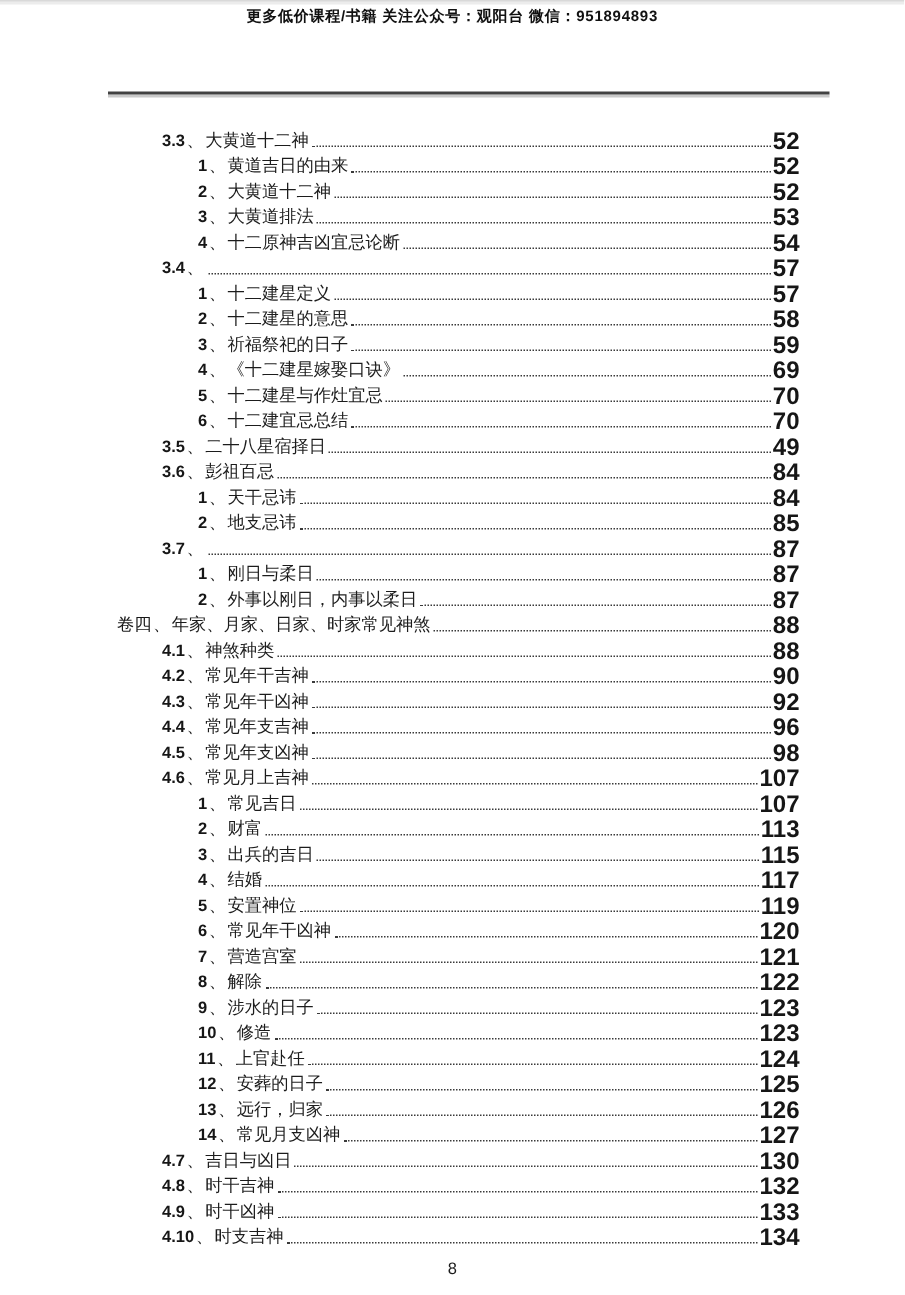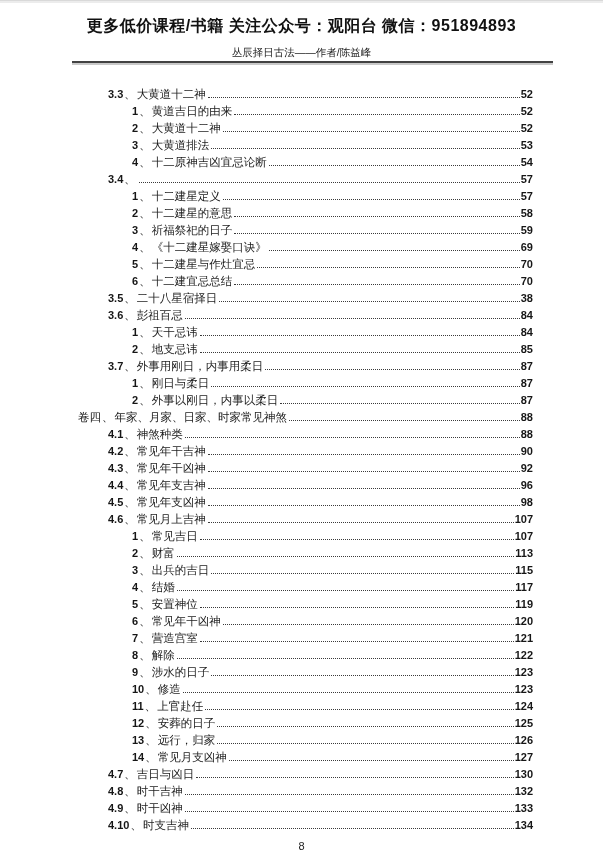--- a/index.html
+++ b/index.html
@@ -15,23 +15,23 @@
   .top-strip {
     position: absolute;
     top: 0; left: 0; right: 0;
     height: 3px;
     background: #ececec;
     border-top: 1px solid #d9d9d9;
     box-sizing: border-box;
   }
   .header-promo {
     position: absolute;
-    top: 16px; left: 0; right: 0;
+    top: 4px; left: 0; right: 0;
     text-align: center;
-    font-size: 16px;
+    font-size: 10px;
     font-weight: 700;
     letter-spacing: 0.5px;
     color: #111111;
   }
   .header-book {
     position: absolute;
     top: 46px; left: 0; right: 0;
     text-align: center;
     font-size: 10.5px;
     font-weight: 500;
@@ -69,40 +69,39 @@
   .toc-row .leader {
     flex: 1;
     min-width: 8px;
     height: 0;
     border-bottom: 1.8px dotted #3a3a3a;
     align-self: flex-end;
     margin: 0 1px 5px 2px;
   }
   .toc-row .page-num {
     font-weight: 700;
-    font-size: 11px;
+    font-size: 16px;
     color: #161616;
   }
   .footer-page {
     position: absolute;
     top: 840px; left: 0; right: 0;
     text-align: center;
     font-size: 11px;
     color: #1c1c1c;
   }
 </style>
 </head>
 <body>
 
 <div class="page">
   <div class="top-strip"></div>
 
   <div class="header-promo">更多低价课程/书籍  关注公众号：观阳台  微信：951894893</div>
 
-  <div class="header-book">丛辰择日古法——作者/陈益峰</div>
 
   <div class="header-rule"></div>
 
   <div class="toc" id="toc">
       <div class="toc-row lvl1">
         <span class="num digit">3.3</span>
         <span class="sep">、</span>
         <span class="title">大黄道十二神</span>
         <span class="leader"></span>
         <span class="page-num">52</span>
@@ -181,21 +180,21 @@
         <span class="sep">、</span>
         <span class="title">十二建宜忌总结</span>
         <span class="leader"></span>
         <span class="page-num">70</span>
       </div>
       <div class="toc-row lvl1">
         <span class="num digit">3.5</span>
         <span class="sep">、</span>
         <span class="title">二十八星宿择日</span>
         <span class="leader"></span>
-        <span class="page-num">38</span>
+        <span class="page-num">49</span>
       </div>
       <div class="toc-row lvl1">
         <span class="num digit">3.6</span>
         <span class="sep">、</span>
         <span class="title">彭祖百忌</span>
         <span class="leader"></span>
         <span class="page-num">84</span>
       </div>
       <div class="toc-row lvl2">
         <span class="num digit">1</span>
@@ -207,21 +206,20 @@
       <div class="toc-row lvl2">
         <span class="num digit">2</span>
         <span class="sep">、</span>
         <span class="title">地支忌讳</span>
         <span class="leader"></span>
         <span class="page-num">85</span>
       </div>
       <div class="toc-row lvl1">
         <span class="num digit">3.7</span>
         <span class="sep">、</span>
-        <span class="title">外事用刚日，内事用柔日</span>
         <span class="leader"></span>
         <span class="page-num">87</span>
       </div>
       <div class="toc-row lvl2">
         <span class="num digit">1</span>
         <span class="sep">、</span>
         <span class="title">刚日与柔日</span>
         <span class="leader"></span>
         <span class="page-num">87</span>
       </div>

